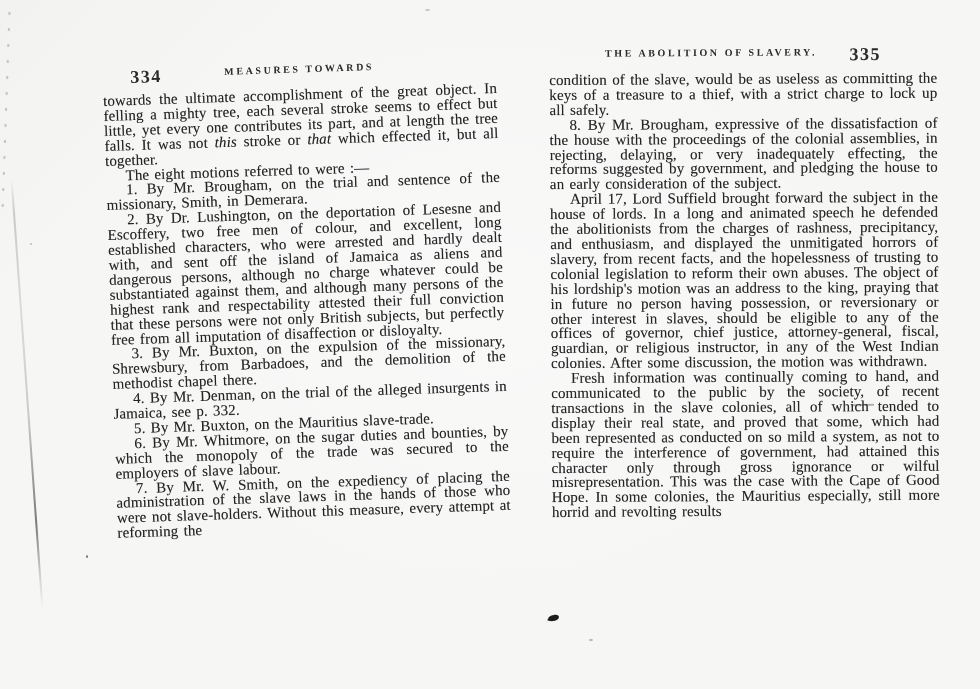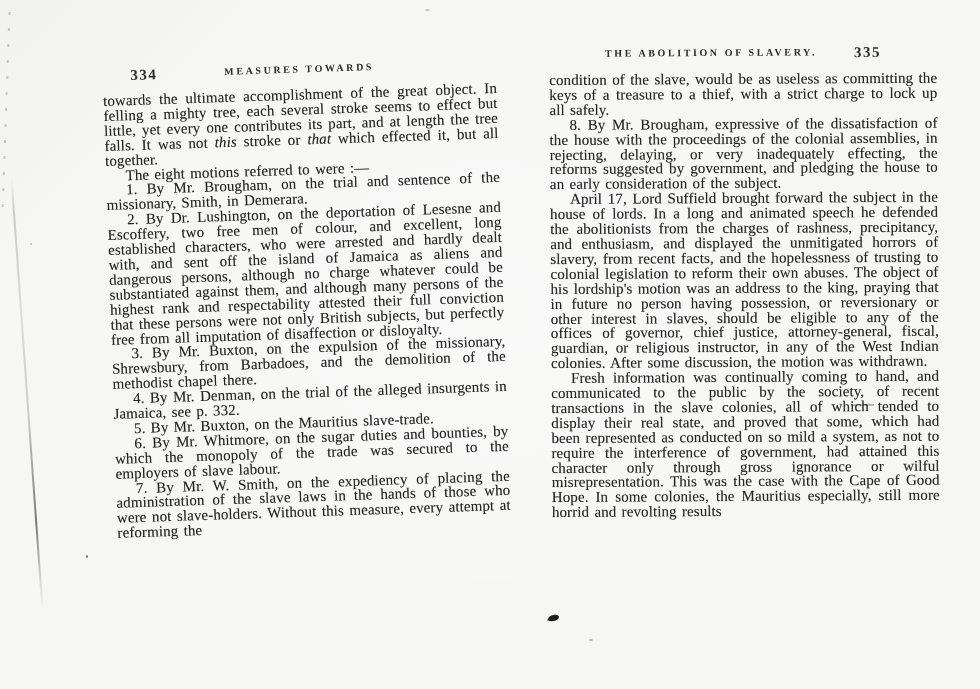--- a/index.html
+++ b/index.html
@@ -55,21 +55,21 @@
     text-align: center;
     font-size: 10px;
     letter-spacing: 2.6px;
     white-space: nowrap;
   }
   #left-page .running-header { left: 0; right: 0; }
   #right-page .running-header { left: 0; right: 64px; }
   .page-number {
     position: absolute;
     top: 0;
-    font-size: 15px;
+    font-size: 18px;
     letter-spacing: 1.5px;
   }
   #left-page .page-number { left: 28px; }
   #right-page .page-number { right: 56px; }
 
   #left-page .body-text { margin-top: 10px; }
   #right-page .body-text { margin-top: 11px; }
 
   .body-text {
     font-size: 15px;

